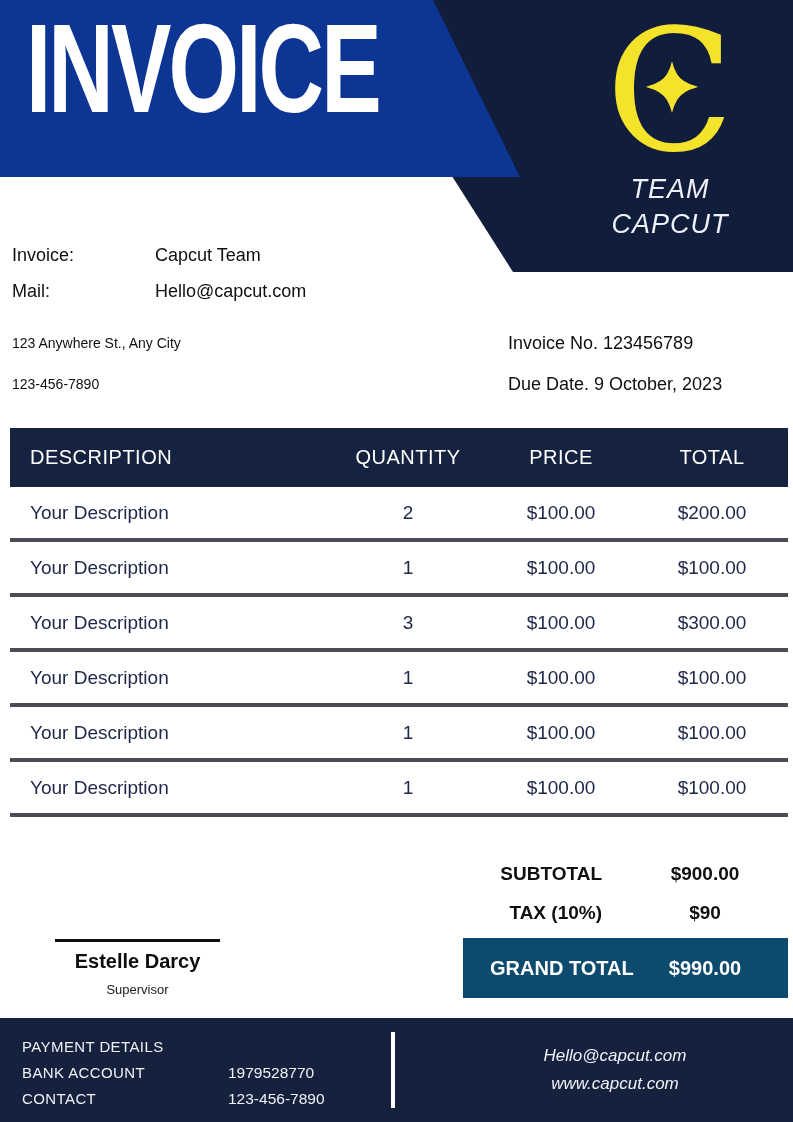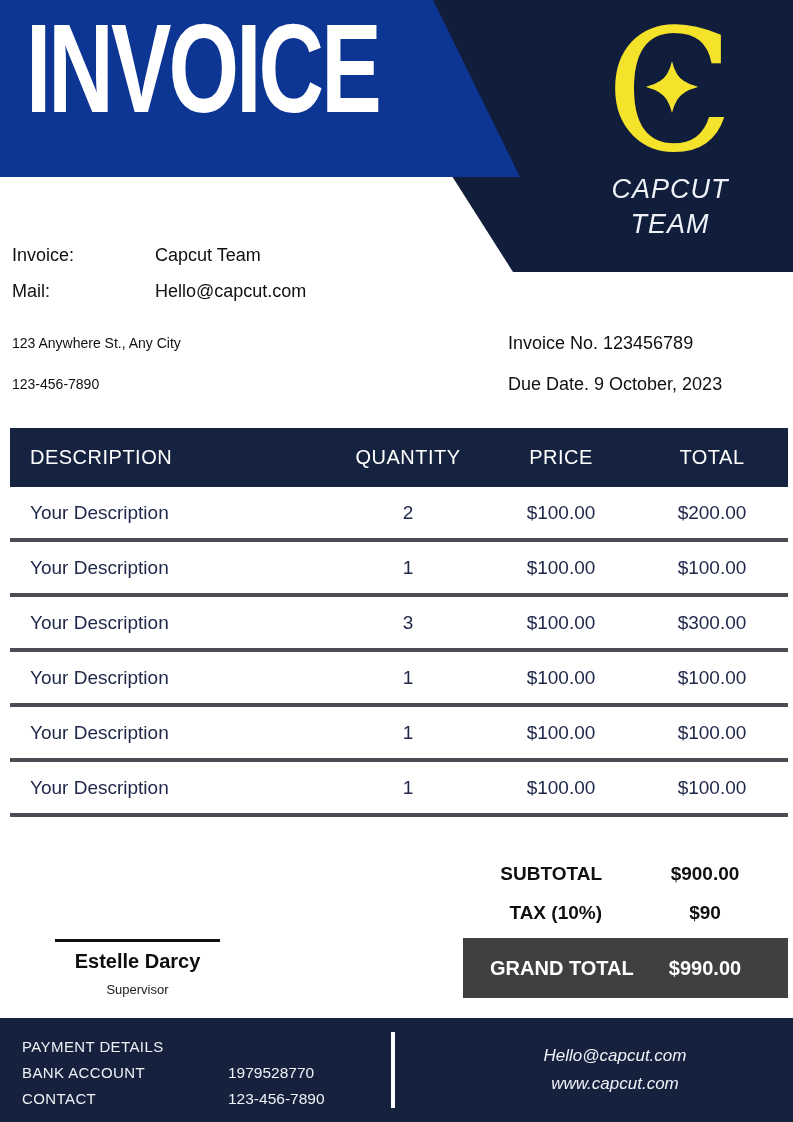--- a/index.html
+++ b/index.html
@@ -69,21 +69,21 @@
     position:relative;height:55px;box-sizing:border-box;
     border-bottom:4px solid #4a4d54;
     font-size:19px;color:#21294b;
   }
   
   .tot-row{position:absolute;height:32px;line-height:32px;font-weight:bold;font-size:19px;color:#101010;}
   .tot-lbl{position:absolute;left:380px;width:222px;text-align:right;}
   .tot-val{position:absolute;left:640px;width:130px;text-align:center;}
   .grand-box{
     position:absolute;left:463px;top:938px;width:325px;height:60px;
-    background:#404040;color:#ffffff;font-weight:bold;font-size:20px;line-height:60px;
+    background:#0c4a6e;color:#ffffff;font-weight:bold;font-size:20px;line-height:60px;
   }
   .grand-lbl{position:absolute;left:27px;}
   .grand-val{position:absolute;left:177px;width:130px;text-align:center;}
   
   .sig-line{position:absolute;left:55px;top:939px;width:165px;height:3px;background:#111111;}
   .sig-name{position:absolute;left:35px;top:950px;width:205px;text-align:center;font-weight:bold;font-size:20px;color:#0d0d0d;}
   .sig-title{position:absolute;left:35px;top:982px;width:205px;text-align:center;font-size:13px;color:#1a1a1a;}
   
   .footer{
     position:absolute;left:0;top:1018px;width:793px;height:104px;
@@ -102,22 +102,22 @@
   <div class="navy-shape"></div>
   <div class="blue-shape"></div>
 
   <div class="invoice-title">INVOICE</div>
 
   <div class="logo-c">C</div>
   <svg class="logo-star" width="70" height="80" viewBox="0 0 100 100">
     <path d="M50 0 C55 34 64 44 100 50 C64 56 55 66 50 100 C45 66 36 56 0 50 C36 44 45 34 50 0 Z" fill="#f5e32b" stroke="#101e3c" stroke-width="5"></path>
   </svg>
   <div class="brand-name">
+    <div>TEAM</div>
     <div>CAPCUT</div>
-    <div>TEAM</div>
   </div>
 
   <div class="info-row" style="top:243px">
     <span class="lbl">Invoice:</span><span>Capcut Team</span>
   </div>
   <div class="info-row" style="top:279px">
     <span class="lbl">Mail:</span><span>Hello@capcut.com</span>
   </div>
 
   <div class="addr" style="top:331px">123 Anywhere St., Any City</div>

